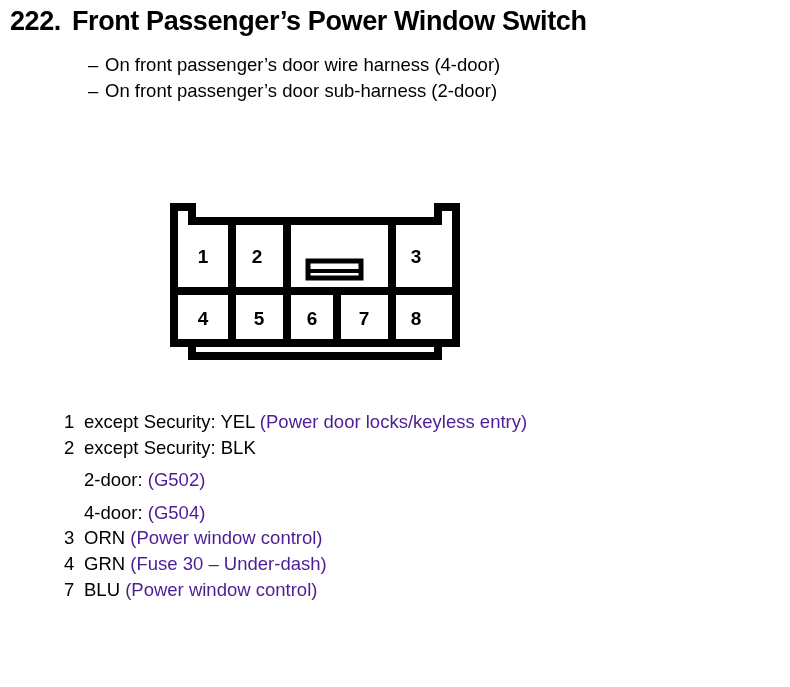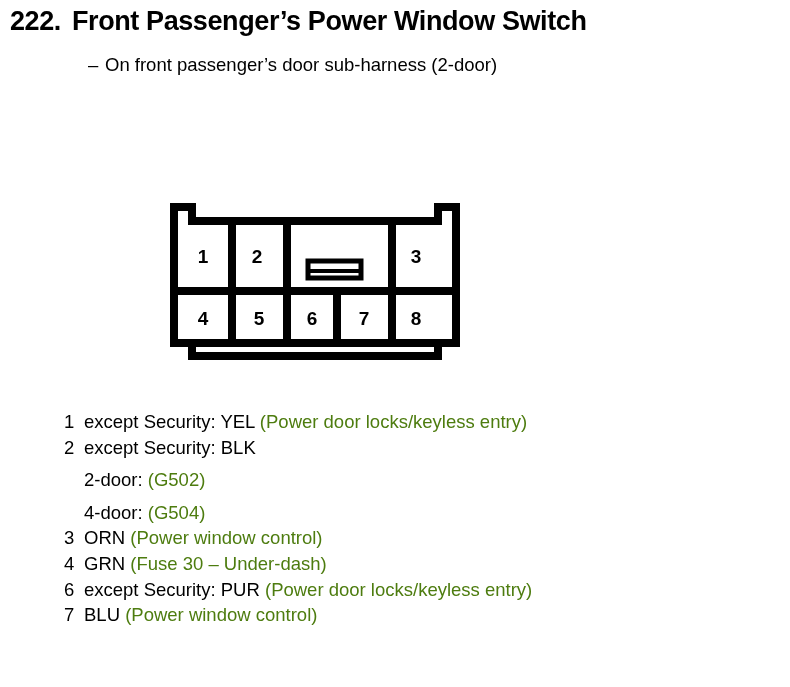--- a/index.html
+++ b/index.html
@@ -74,30 +74,31 @@
   .pin-row { display: block; }
   .pin-row .pnum {
     display: inline-block;
     width: 20px;
   }
   .pin-sub {
     display: block;
     padding-left: 20px;
     margin-top: 7px;
   }
-  .blue { color: #4d7c0f; }
+  .blue { color: #4c1d95; }
 </style>
 </head>
 <body>
 
 <div class="title">
   <span class="num">222.</span><span>Front Passenger’s Power Window Switch</span>
 </div>
 
 <div class="subheads" id="subheads">
+    <span class="subhead-row"><span class="dash">–</span><span>On front passenger’s door wire harness (4-door)</span></span>
     <span class="subhead-row"><span class="dash">–</span><span>On front passenger’s door sub-harness (2-door)</span></span>
   </div>
 
 <div class="connector">
   <svg width="290" height="160" viewBox="0 0 290 160" xmlns="http://www.w3.org/2000/svg">
 
     <path d="M 4 4
              L 22 4
              L 22 18
              L 268 18
@@ -143,15 +144,14 @@
   </svg>
 </div>
 
 <div class="pinlist" id="pinlist">
     <span class="pin-row"><span class="pnum">1</span><span>except Security: YEL</span> <span class="blue">(Power door locks/keyless entry)</span></span>
     <span class="pin-row"><span class="pnum">2</span><span>except Security: BLK</span></span>
     <span class="pin-sub"><span>2-door:</span> <span class="blue">(G502)</span></span>
     <span class="pin-sub"><span>4-door:</span> <span class="blue">(G504)</span></span>
     <span class="pin-row"><span class="pnum">3</span><span>ORN</span> <span class="blue">(Power window control)</span></span>
     <span class="pin-row"><span class="pnum">4</span><span>GRN</span> <span class="blue">(Fuse 30 – Under-dash)</span></span>
-    <span class="pin-row"><span class="pnum">6</span><span>except Security: PUR</span> <span class="blue">(Power door locks/keyless entry)</span></span>
     <span class="pin-row"><span class="pnum">7</span><span>BLU</span> <span class="blue">(Power window control)</span></span>
   </div>
 
 </body></html>

